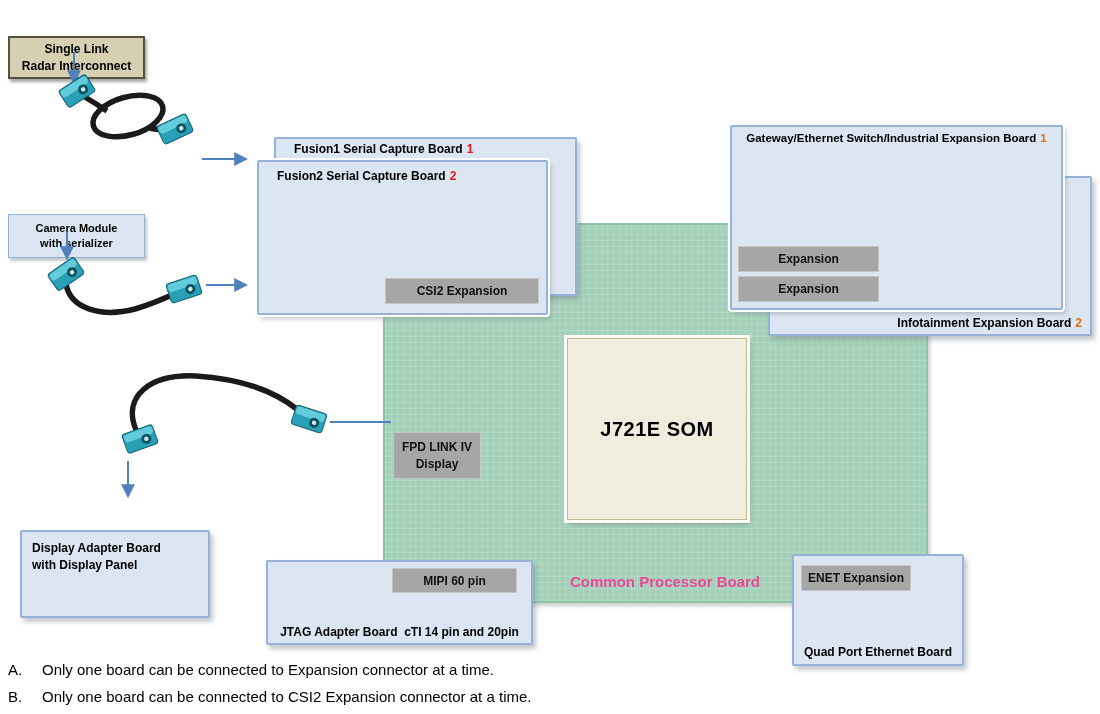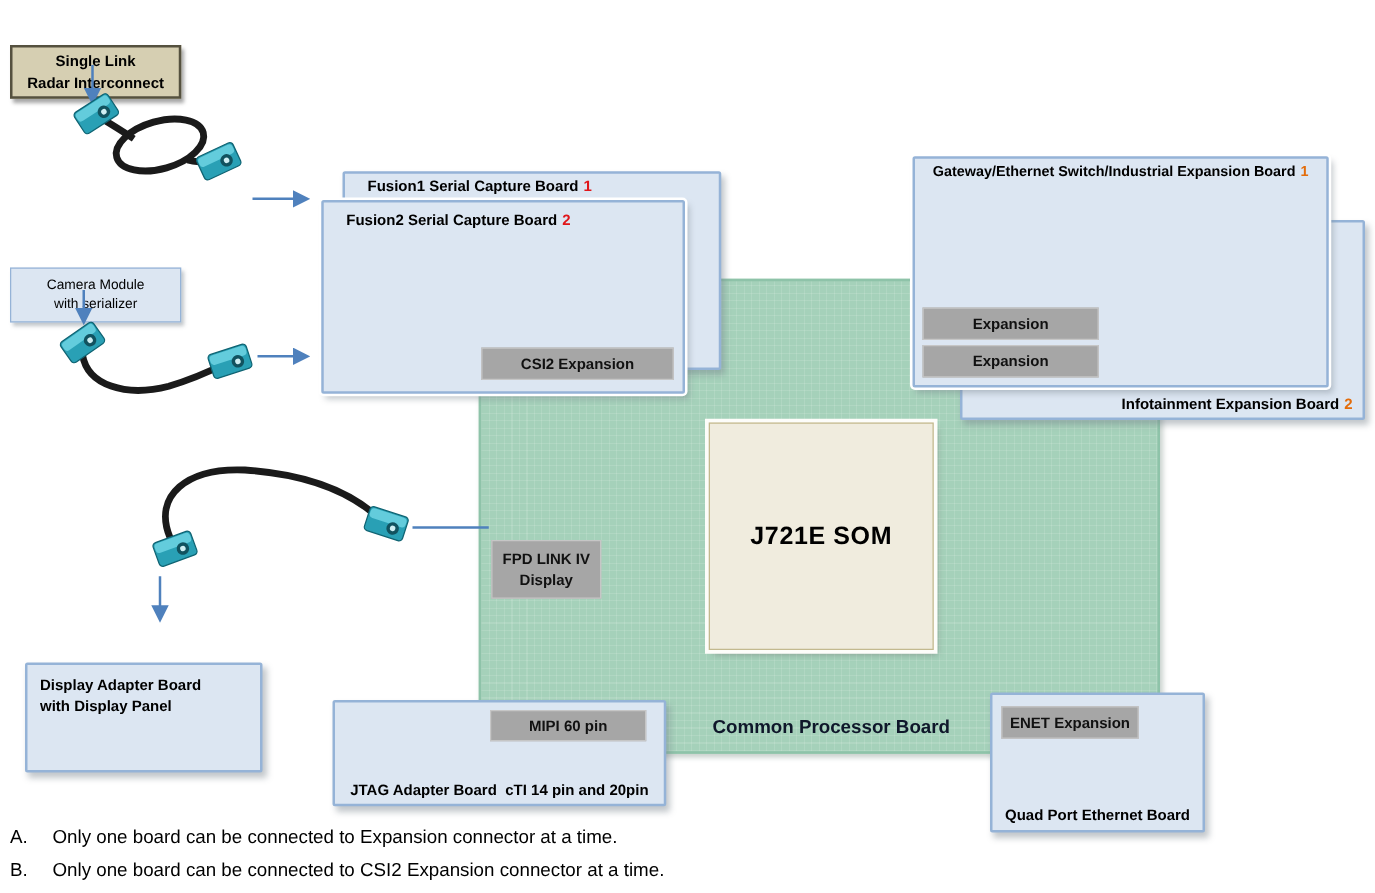--- a/index.html
+++ b/index.html
@@ -16,21 +16,21 @@
   .num-red{color:#e0161a;}
   .num-orange{color:#e36c0a;}
 
   .gray-btn{background:#a6a6a6;border:1px solid #c6c6c6;display:flex;align-items:center;
             justify-content:center;font-weight:bold;font-size:12px;color:#111;z-index:4;}
 
   .tan-box{background:#d6cfb2;border:2px solid #55513f;display:flex;flex-direction:column;
            align-items:center;justify-content:center;font-weight:bold;font-size:12px;
            line-height:1.35;box-shadow:2px 3px 3px rgba(0,0,0,.35);}
   .blue-note-box{background:#dce6f2;border:1.5px solid #95b3d7;display:flex;flex-direction:column;
-           align-items:center;justify-content:center;font-weight:normal;font-size:11px;
+           align-items:center;justify-content:center;font-weight:bold;font-size:11px;
            line-height:1.35;box-shadow:2px 3px 3px rgba(120,130,140,.45);}
 
   
   .green-board{left:383px;top:195px;width:545px;height:380px;z-index:1;
     background-color:#a5d1ba;
     background-image:
       repeating-linear-gradient(0deg, rgba(255,255,255,.12) 0 1px, transparent 1px 6px),
       repeating-linear-gradient(90deg, rgba(255,255,255,.12) 0 1px, transparent 1px 6px);
     border:2px solid #8ec3a9;box-shadow:2px 3px 4px rgba(120,140,130,.4);}
 
@@ -46,21 +46,21 @@
   .exp-btn1{left:738px;top:218px;width:141px;height:26px;}
   .exp-btn2{left:738px;top:248px;width:141px;height:26px;}
   .mipi-btn{left:392px;top:540px;width:125px;height:25px;}
   .enet-btn{left:801px;top:537px;width:110px;height:26px;}
 
   .som{left:567px;top:310px;width:180px;height:182px;z-index:2;background:#f0ecde;
        border:1px solid #c3b98e;display:flex;align-items:center;justify-content:center;
        font-weight:bold;font-size:20px;letter-spacing:.5px;
        box-shadow:0 0 0 3px #fdfdfa,3px 4px 5px rgba(110,110,110,.5);}
   .cpb-label{left:545px;top:545px;width:240px;z-index:2;text-align:center;
-       font-weight:bold;font-size:15px;color:#0f172a;}
+       font-weight:bold;font-size:15px;color:#ec4899;}
 
   .fpd-box{left:393px;top:404px;width:88px;height:47px;z-index:2;background:#a6a6a6;
        border:1px solid #c6c6c6;display:flex;flex-direction:column;align-items:center;
        justify-content:center;font-weight:bold;font-size:12px;line-height:1.4;color:#111;}
 
   .radar-box{left:8px;top:8px;width:137px;height:43px;}
   .camera-box{left:8px;top:186px;width:137px;height:44px;}
 
   .da-label{position:absolute;top:8px;left:10px;font-weight:bold;font-size:12px;line-height:1.4;}
   .jtag-label{bottom:3px;left:0;width:100%;text-align:center;white-space:pre;}

